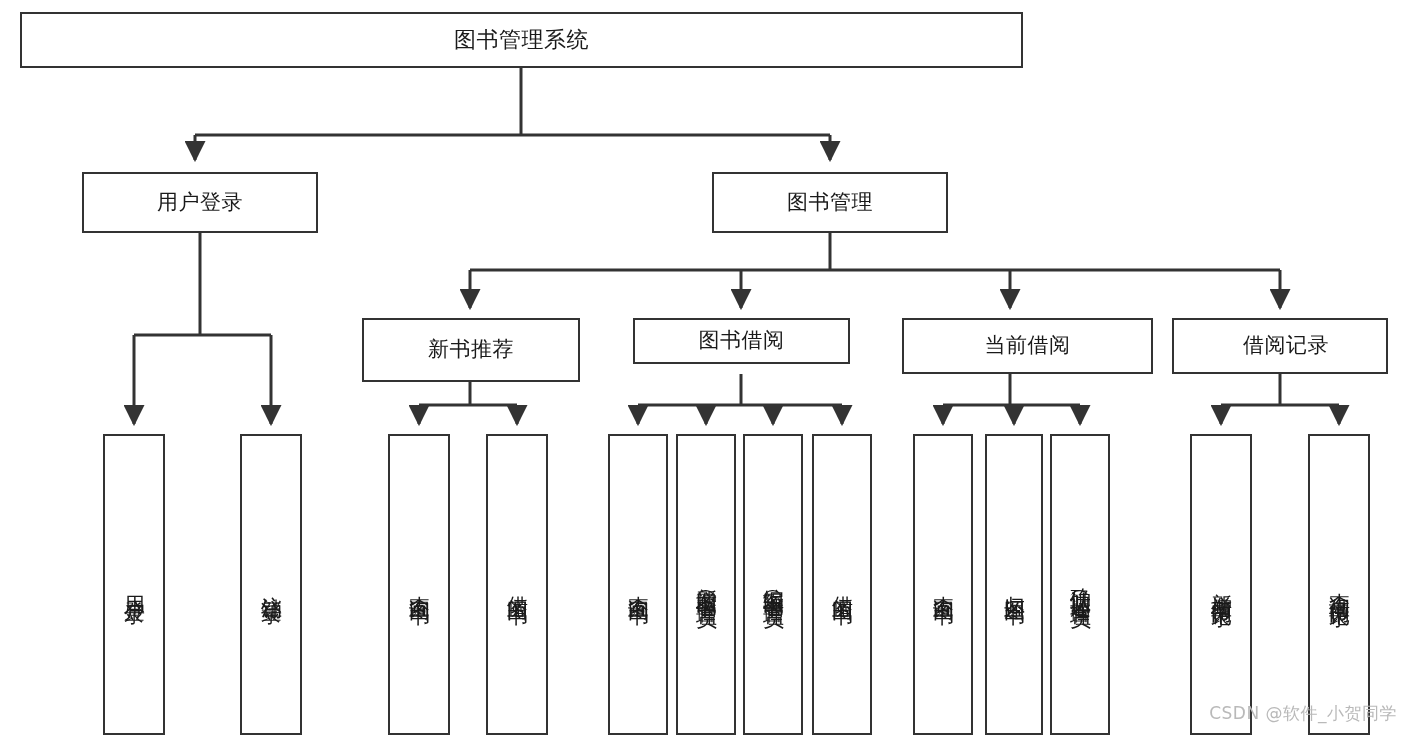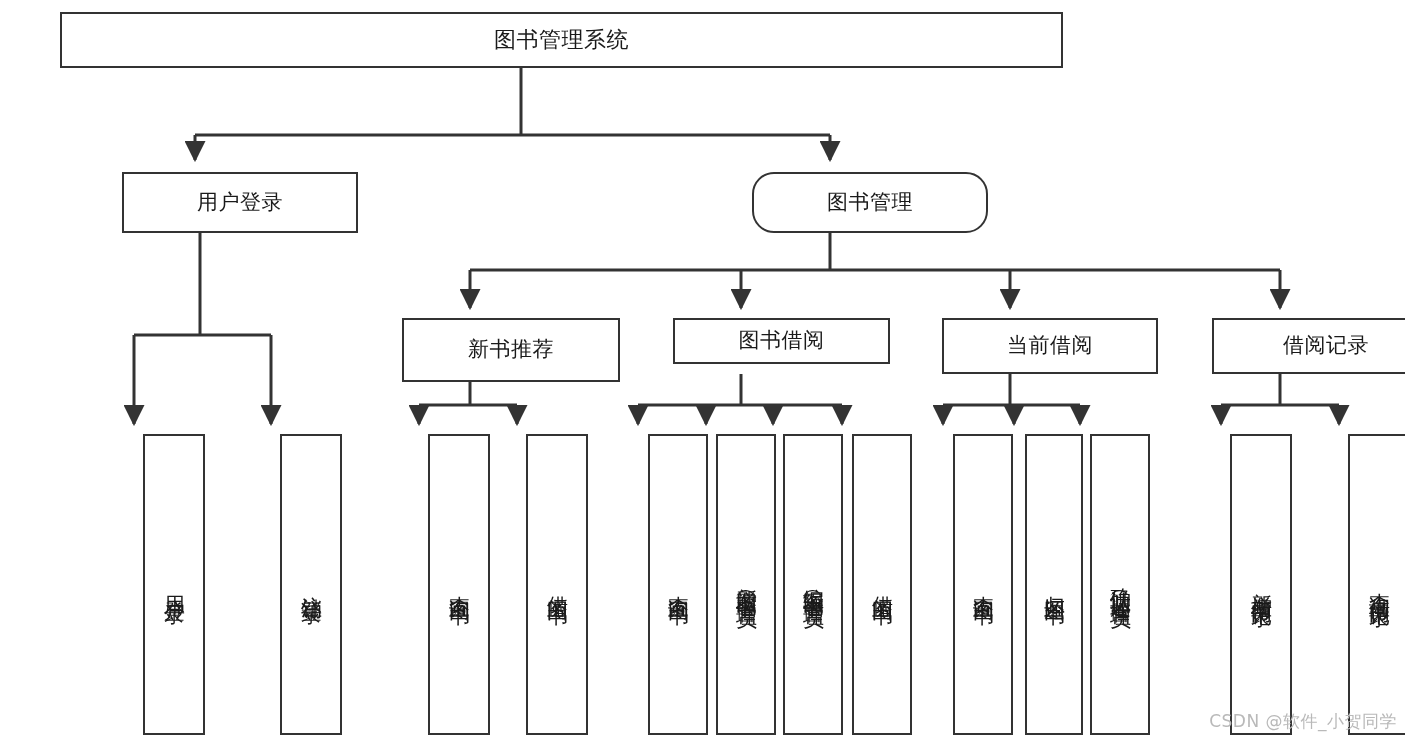--- a/index.html
+++ b/index.html
@@ -28,21 +28,20 @@
   }
   .node {
     position: absolute;
     box-sizing: border-box;
     background: #ffffff;
     border: 2px solid #333333;
     display: flex;
     align-items: center;
     justify-content: center;
     color: #1a1a1a;
-    margin-left: 40px;
   }
   .node .label {
     display: block;
     text-align: center;
     line-height: 1.12;
     white-space: pre;
   }
   
   .node.horiz .label {
     font-size: 21px;
@@ -61,21 +60,21 @@
     writing-mode: vertical-rl;
     text-orientation: upright;
     font-size: 21px;
     line-height: 1.0;
     letter-spacing: 3px;
     white-space: nowrap;
   }
   #watermark {
     position: absolute;
     right: 8px;
-    bottom: 14px;
+    bottom: 22px;
     font-size: 17px;
     color: #b9b9b9;
     letter-spacing: 0.5px;
     white-space: nowrap;
   }
 </style>
 </head>
 <body>
 
 <div id="canvas">
@@ -131,31 +130,31 @@
     </g>
   </svg>
 
   <div class="node horiz root" style="left: 20px; top: 12px; width: 1003px; height: 56px;">
     <span class="label">图书管理系统</span>
   </div>
 
   <div class="node horiz" style="left: 82px; top: 172px; width: 236px; height: 61px;">
     <span class="label">用户登录</span>
   </div>
-  <div class="node horiz" style="left: 712px; top: 172px; width: 236px; height: 61px; border-radius: 22px;">
+  <div class="node horiz" style="left: 712px; top: 172px; width: 236px; height: 61px;">
     <span class="label">图书管理</span>
   </div>
 
   <div class="node horiz" style="left: 362px; top: 318px; width: 218px; height: 64px;">
     <span class="label">新书推荐</span>
   </div>
   <div class="node horiz" style="left: 633px; top: 318px; width: 217px; height: 46px;">
     <span class="label">图书借阅</span>
   </div>
-  <div class="node horiz" style="left: 902px; top: 318px; width: 216px; height: 56px;">
+  <div class="node horiz" style="left: 902px; top: 318px; width: 251px; height: 56px;">
     <span class="label">当前借阅</span>
   </div>
   <div class="node horiz" style="left: 1172px; top: 318px; width: 216px; height: 56px; padding-left: 12px;">
     <span class="label">借阅记录</span>
   </div>
 
   <div class="node vert" style="left: 103px; top: 434px; width: 62px; height: 301px;">
     <span class="label">用户登录</span>
   </div>
   <div class="node vert" style="left: 240px; top: 434px; width: 62px; height: 301px;">

